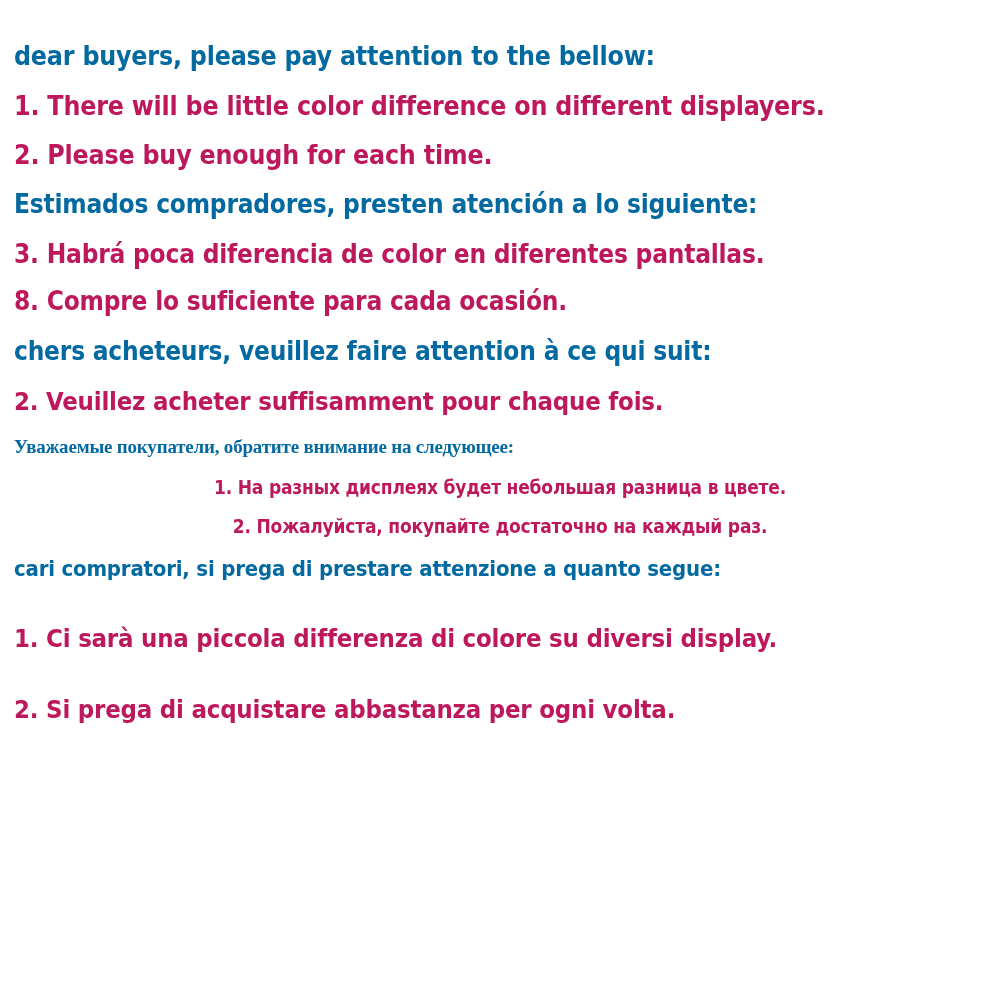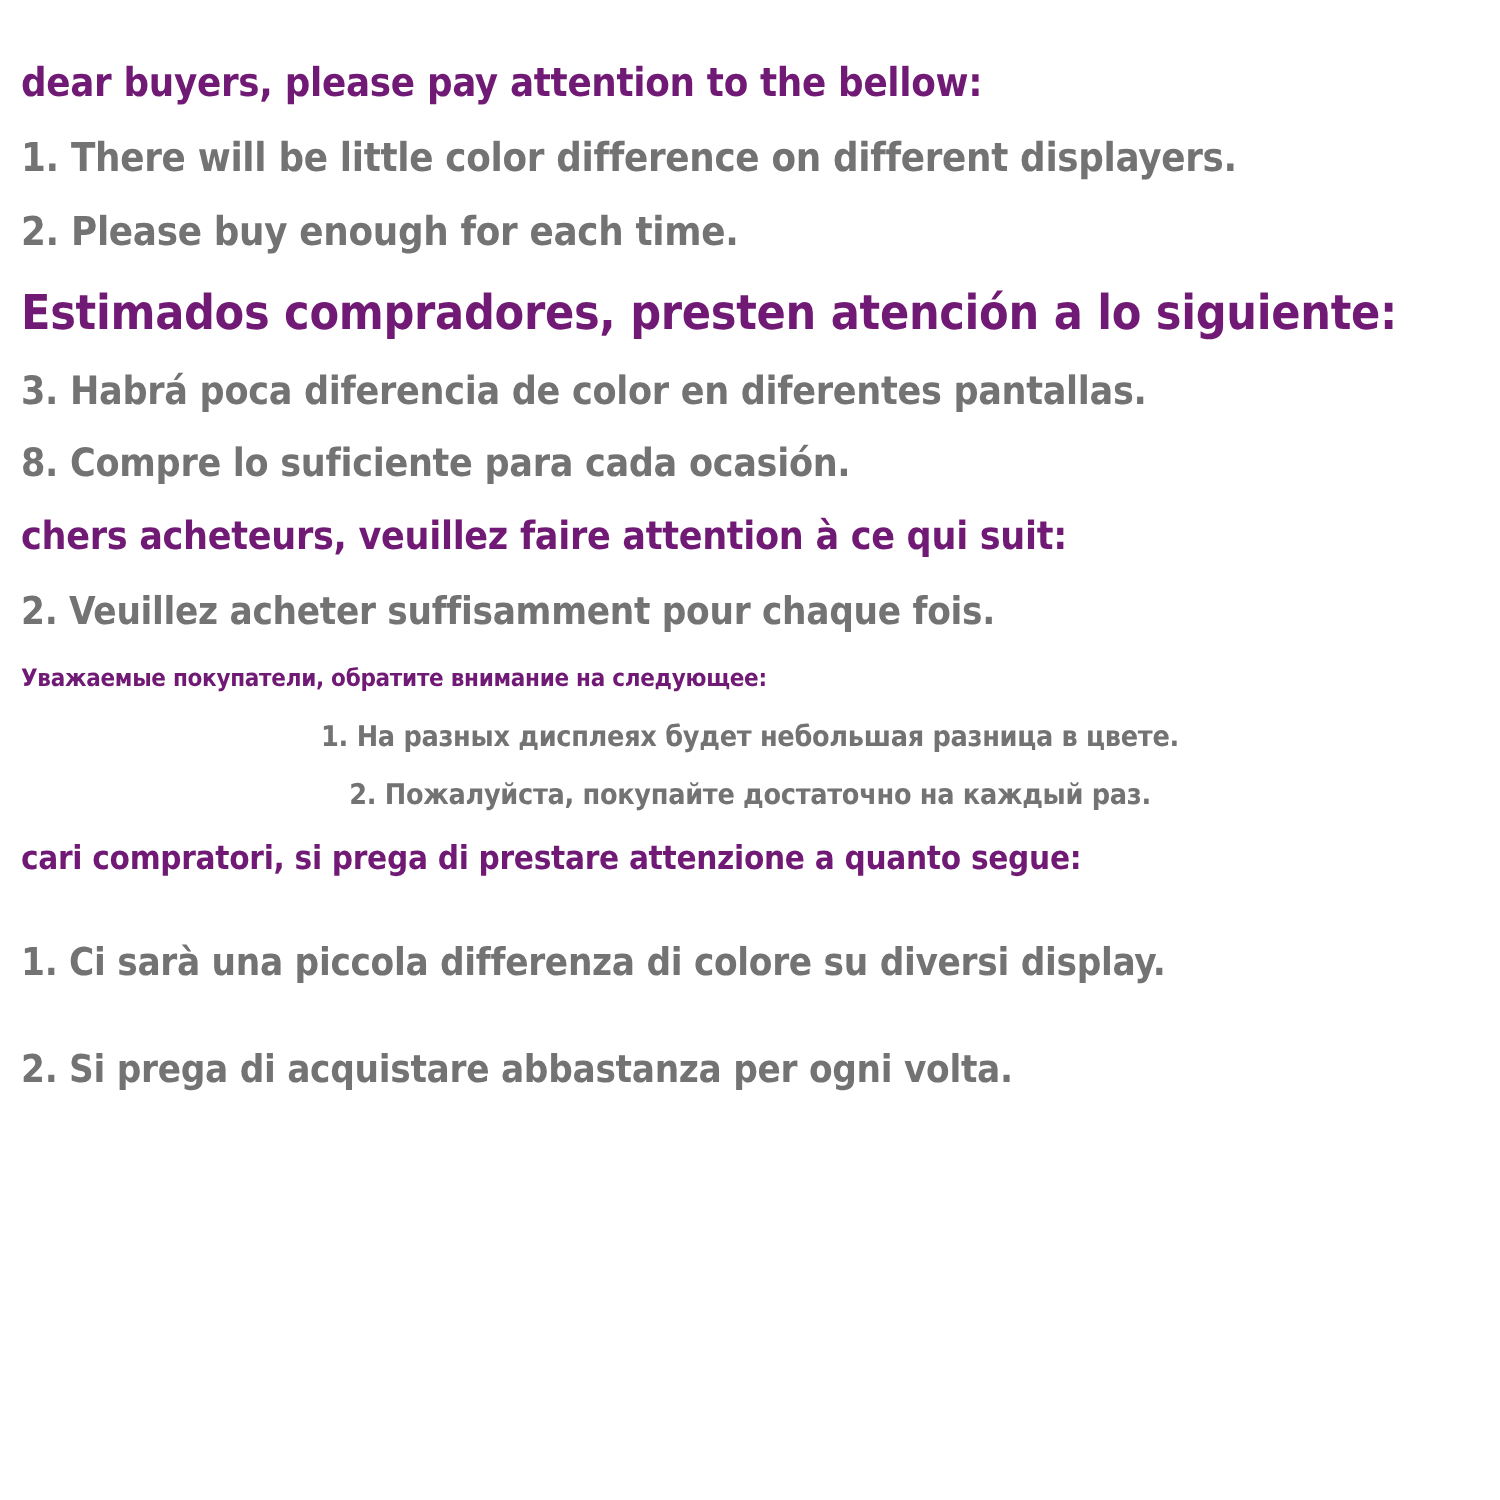--- a/index.html
+++ b/index.html
@@ -28,40 +28,40 @@
     margin-bottom: 0;
   }
   .notice-line {
     font-weight: bold;
     font-stretch: condensed;
     letter-spacing: -0.2px;
     line-height: 1.22;
     white-space: nowrap;
   }
   .heading-line {
-    color: #701a75;
+    color: #0369a1;
     font-size: 26.5px;
     margin-bottom: 18px;
   }
   .item-line {
-    color: #737373;
+    color: #be185d;
     font-size: 26.5px;
     margin-bottom: 16px;
   }
   .item-line:last-child {
     margin-bottom: 0;
   }
   
   .block-en .heading-line { font-size: 26.5px; }
   .block-en .item-line   { font-size: 26.5px; }
-  .block-es .heading-line { font-size: 32px; }
+  .block-es .heading-line { font-size: 26px; }
   .block-es .item-line   { font-size: 26px; }
   .block-fr .heading-line { font-size: 26px; }
   .block-fr .item-line   { font-size: 25.5px; }
-  .block-ru .heading-line { font-size: 16px; }
+  .block-ru .heading-line { font-size: 19px; font-family: Liberation Serif, serif; }
   .block-ru .item-line   { font-size: 19px; text-align: center; }
   .block-it .heading-line { font-size: 22px; }
   .block-it .item-line   { font-size: 25.5px; margin-top: 40px; }
 </style>
 </head>
 <body>
 
 <div class="notice-sheet">
 
   <div class="lang-block block-en">

